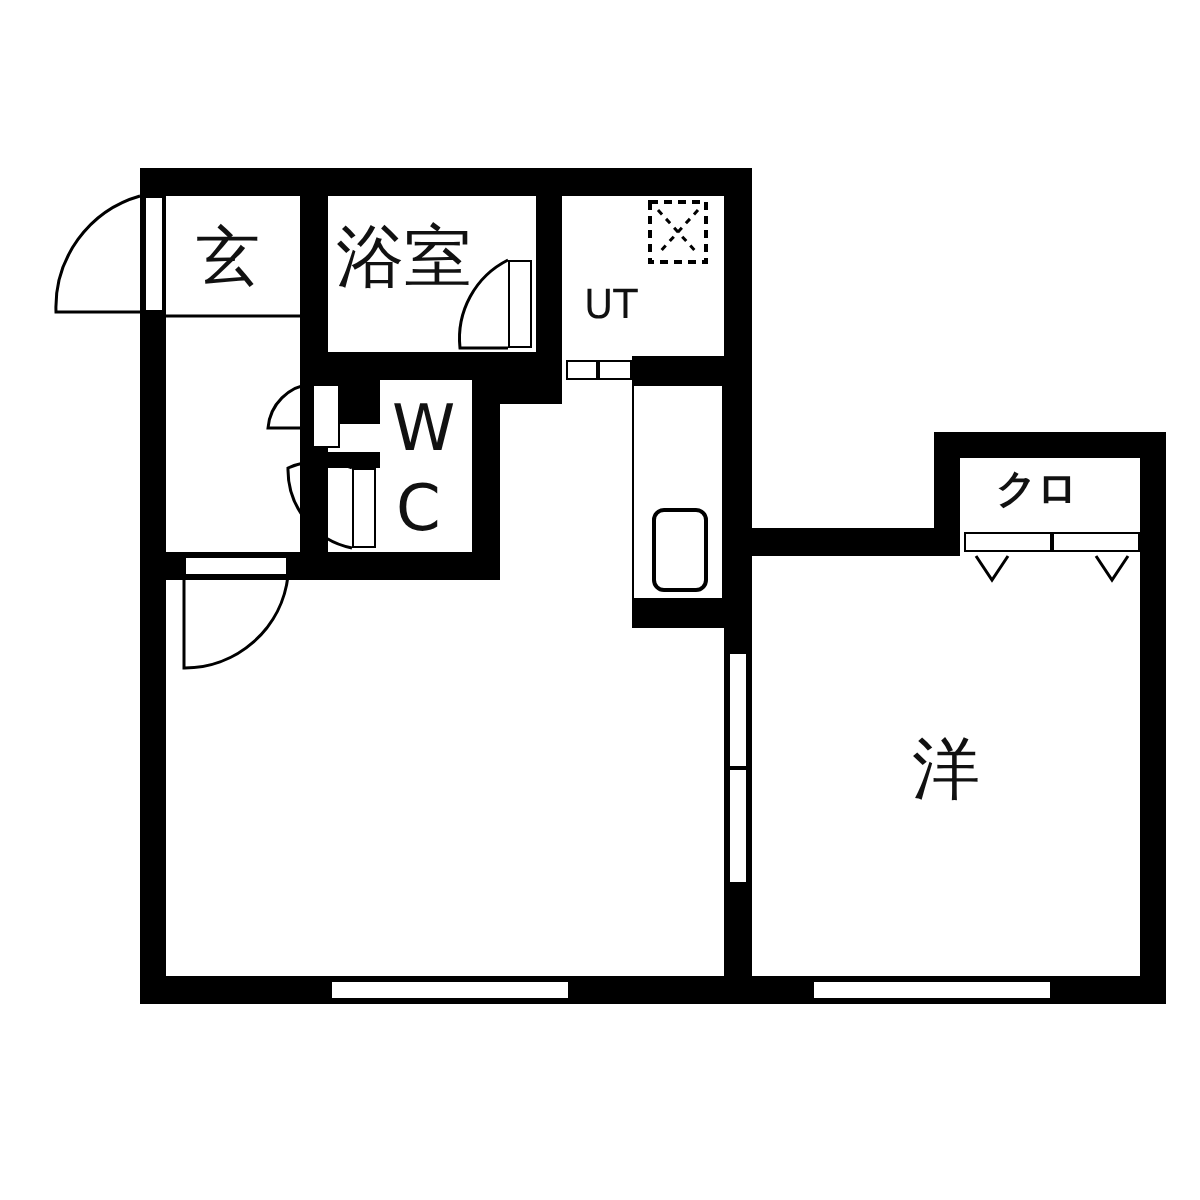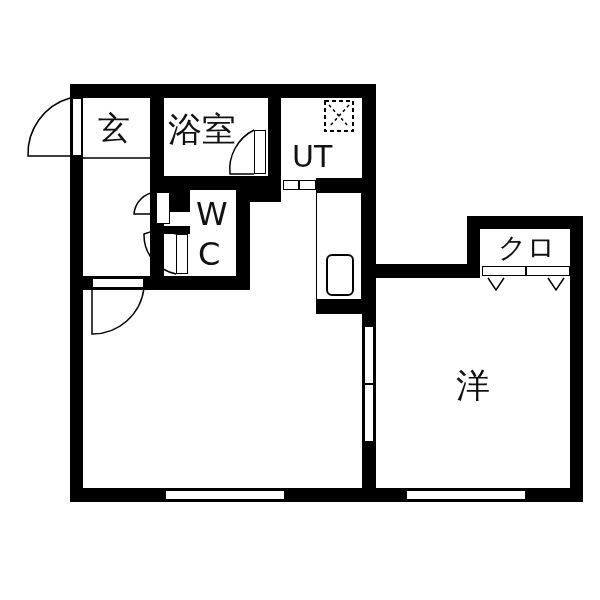--- a/index.html
+++ b/index.html
@@ -70,18 +70,18 @@
     <path d="M144 288 A52 52 0 0 1 92 334 L92 288" fill="none" stroke="#000" stroke-width="1.5"></path>
     <rect x="325" y="101" width="28" height="30" fill="none" stroke="#000" stroke-width="2" stroke-dasharray="4 3"></rect>
     <path d="M329 105 L349 127 M349 105 L329 127" stroke="#000" stroke-width="1.5" stroke-dasharray="3 3"></path>
     <path d="M488 278 L496 290 L504 278" fill="none" stroke="#000" stroke-width="1.5"></path>
     <path d="M548 278 L556 290 L564 278" fill="none" stroke="#000" stroke-width="1.5"></path>
     <line x1="83" y1="158" x2="150" y2="158" stroke="#000" stroke-width="1.5"></line>
   </svg>
 
   <div class="label" style="left:98px;top:112px;font-size:32px;">玄</div>
   <div class="label" style="left:168px;top:112px;font-size:34px;">浴室</div>
-  <div class="label" style="left:292px;top:142px;font-size:30px;text-align:center;">UT</div>
+  <div class="label" style="left:292px;top:142px;font-size:20px;text-align:center;">UT</div>
   <div class="label" style="left:196px;top:198px;font-size:32px;">W</div>
   <div class="label" style="left:198px;top:238px;font-size:32px;">C</div>
   <div class="label" style="left:456px;top:368px;font-size:34px;">洋</div>
-  <div class="label" style="left:498px;top:234px;font-size:28px;">クロ</div>
+  <div class="label" style="left:498px;top:234px;font-size:20px;font-weight:bold;">クロ</div>
 </div>
 
 </body></html>

